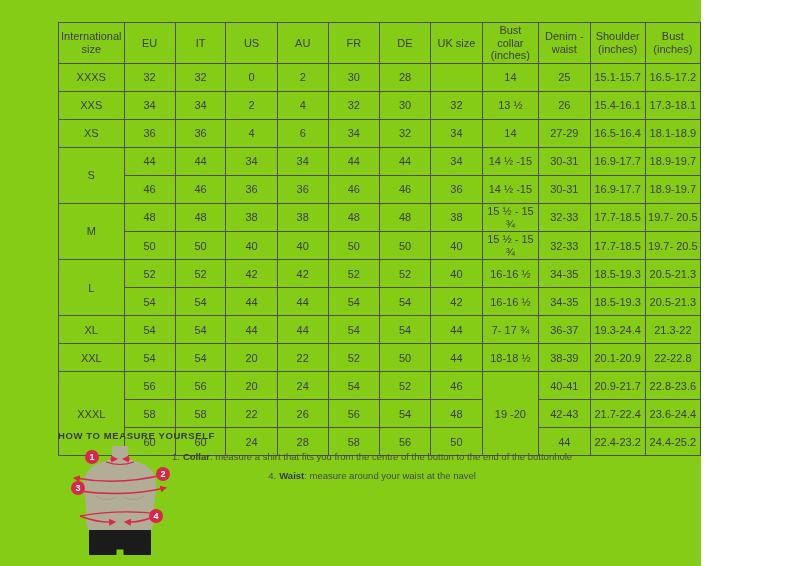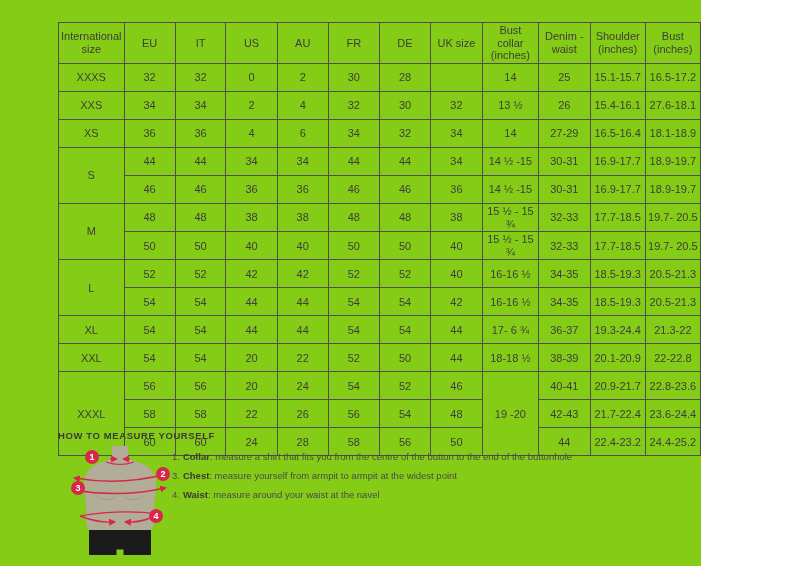--- a/index.html
+++ b/index.html
@@ -17,21 +17,21 @@
   table.size-table thead th{height:36px;}
   table.size-table tr.sub td{border-top-color:#9a9a9a;}
   col.c-intl{width:65px;} col.c-eu{width:56px;} col.c-it{width:56px;} col.c-us{width:56px;}
   col.c-au{width:56px;} col.c-fr{width:56px;} col.c-de{width:56px;} col.c-uk{width:56px;}
   col.c-collar{width:58px;} col.c-denim{width:54px;} col.c-shoulder{width:56px;} col.c-bust{width:57px;}
 
   
   .measure{position:absolute;left:58px;top:430px;width:700px;height:136px;}
   .m-title{font-size:9.5px;font-weight:bold;letter-spacing:0.6px;color:#3a3a3a;}
   .m-figure{position:absolute;left:2px;top:16px;width:122px;height:118px;}
-  .m-items{position:absolute;left:114px;top:21px;}
+  .m-items{position:absolute;left:114px;top:21px;text-align:center;}
   .m-line{font-size:9.5px;line-height:12px;margin-bottom:7px;color:#4a4a4a;white-space:nowrap;}
   .m-num{margin-right:3px;}
   .m-label{font-weight:bold;color:#3a3a3a;}
 </style>
 </head>
 <body>
 
 <div class="page">
 
   <div class="size-table-wrap">
@@ -86,21 +86,21 @@
             <td>34</td>
             <td>34</td>
             <td>2</td>
             <td>4</td>
             <td>32</td>
             <td>30</td>
             <td>32</td>
             <td>13 ½</td>
             <td>26</td>
             <td>15.4-16.1</td>
-            <td>27.6-18.1</td>
+            <td>17.3-18.1</td>
           </tr>
           <tr>
             <td>XS</td>
             <td>36</td>
             <td>36</td>
             <td>4</td>
             <td>6</td>
             <td>34</td>
             <td>32</td>
             <td>34</td>
@@ -192,21 +192,21 @@
           </tr>
           <tr>
             <td>XL</td>
             <td>54</td>
             <td>54</td>
             <td>44</td>
             <td>44</td>
             <td>54</td>
             <td>54</td>
             <td>44</td>
-            <td>17- 6 ¾</td>
+            <td>7- 17 ¾</td>
             <td>36-37</td>
             <td>19.3-24.4</td>
             <td>21.3-22</td>
           </tr>
           <tr>
             <td>XXL</td>
             <td>54</td>
             <td>54</td>
             <td>20</td>
             <td>22</td>
@@ -297,21 +297,18 @@
         <circle cx="96" cy="70" r="7" fill="#d9274a"></circle>
         <text x="96" y="73.2" fill="#ffffff">4</text>
       </g>
     </svg>
 
     <div class="m-items">
       <div class="m-line">
         <span class="m-num">1.</span><span class="m-label">Collar</span><span>: measure a shirt that fits you from the centre of the button to the end of the buttonhole</span>
       </div>
       <div class="m-line">
-        <span class="m-num">3.</span><span class="m-label">Chest</span><span>: measure yourself from armpit to armpit at the widest point</span>
-      </div>
-      <div class="m-line">
         <span class="m-num">4.</span><span class="m-label">Waist</span><span>: measure around your waist at the navel</span>
       </div>
     </div>
   </div>
 
 </div>
 
 </body></html>

